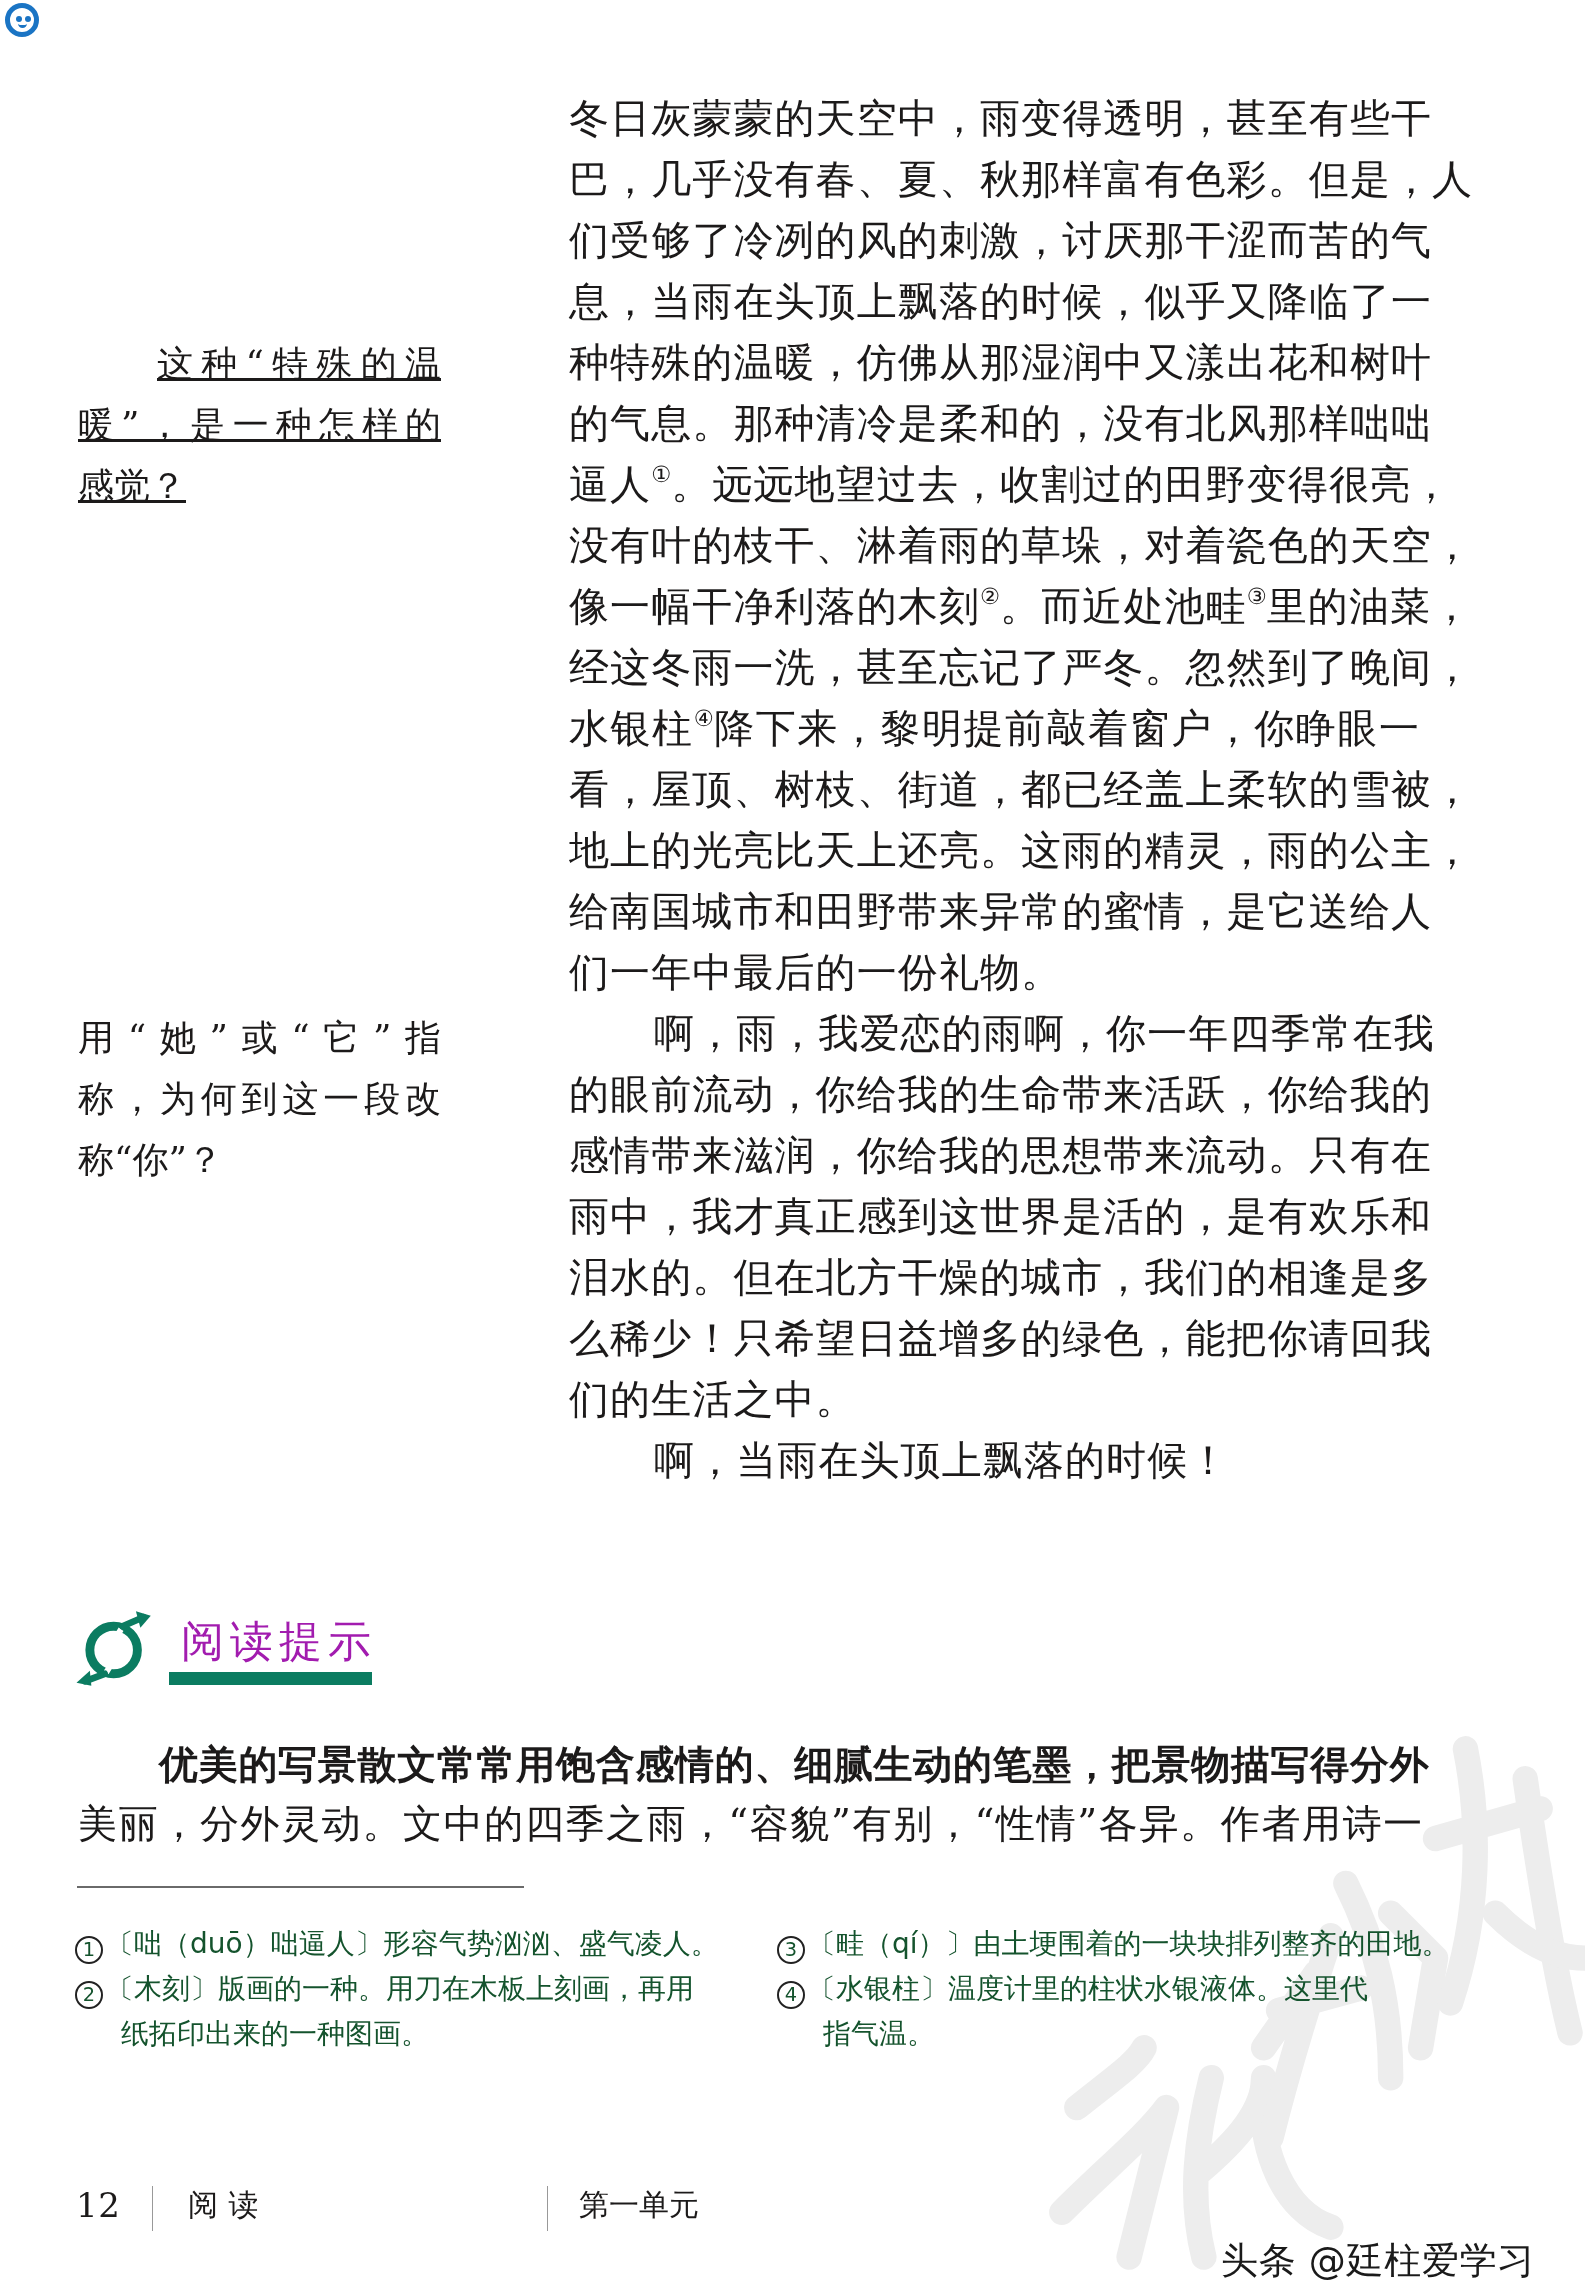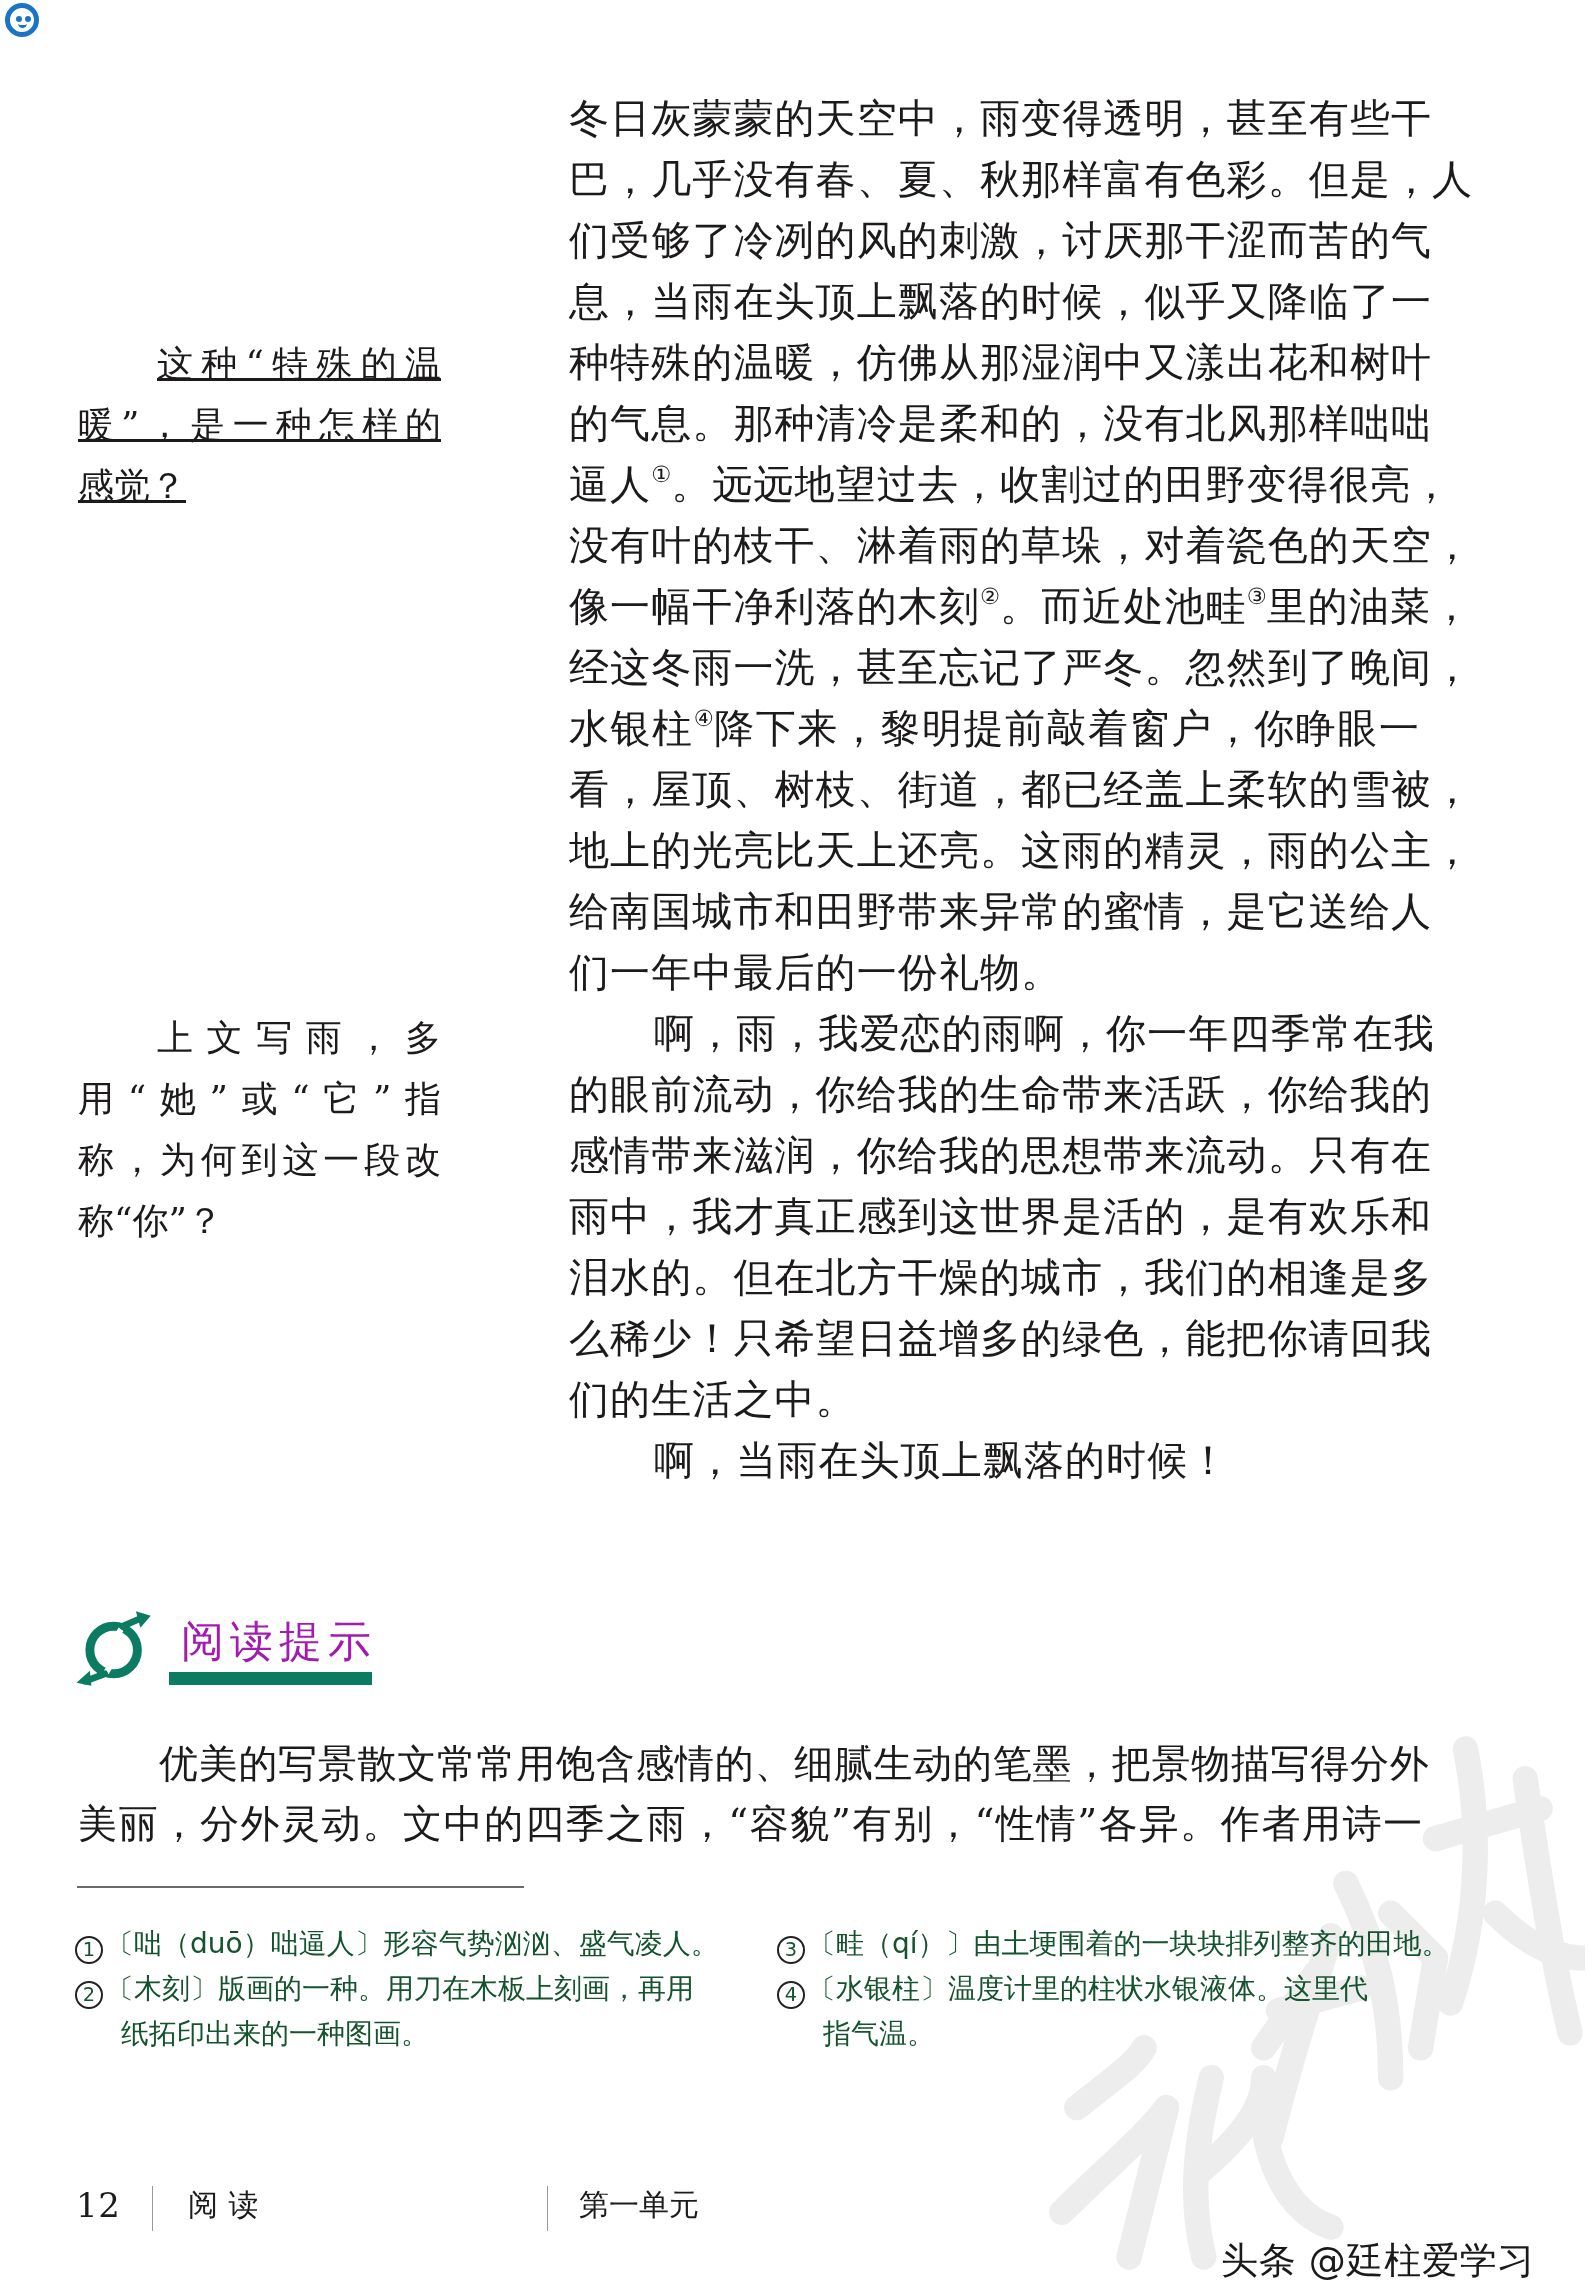--- a/index.html
+++ b/index.html
@@ -33,21 +33,21 @@
   .note-line.last { text-align-last: left; }
 
   
   .tip-icon { left: 75px; top: 1611px; width: 78px; height: 75px; }
   .tip-title { left: 181px; top: 1615px; font-size: 43px; color: #a21caf; letter-spacing: 6px; line-height: 52px; }
   .tip-bar { left: 169px; top: 1672px; width: 203px; height: 12.7px; background: #0b7c61; }
 
   .tip-body { left: 78px; top: 1734px; width: 1345px; }
   .tip-line { font-size: 39px; line-height: 60px; height: 60px; white-space: nowrap;
     text-align: justify; text-align-last: justify; letter-spacing: 0.7px; }
-  .tip-line.indent { padding-left: 81px; }
+  .tip-line.indent { padding-left: 81px; font-weight: bold; }
 
   
   .fn-rule { left: 77px; top: 1886px; width: 447px; height: 1.5px; background: #6a6a6a; }
 
   
   .fn-col { font-family: "DejaVu Sans", "Liberation Sans", sans-serif; font-size: 28px; line-height: 45px; color: #14532d; }
   .fn-left { left: 75px; top: 1921px; width: 658px; }
   .fn-right { left: 777px; top: 1921px; width: 658px; }
   .fn-item { white-space: nowrap; }
   .fn-cont { padding-left: 46px; white-space: nowrap; }
@@ -117,21 +117,20 @@
   <div class="main-line last">们的生活之中。</div>
   <div class="main-line indent last">啊，当雨在头顶上飘落的时候！</div>
 </div>
 
 <div class="abs note" style="top:333px;text-decoration:underline;">
   <div class="note-line indent">这种“特殊的温</div>
   <div class="note-line">暖”，是一种怎样的</div>
   <div class="note-line last">感觉？</div>
 </div>
 <div class="abs note" style="top:1007px;">
-  <div class="note-line indent">上文写雨，多</div>
   <div class="note-line">用“她”或“它”指</div>
   <div class="note-line">称，为何到这一段改</div>
   <div class="note-line last">称“你”？</div>
 </div>
 
 <svg class="abs tip-icon" viewBox="0 0 105 100">
   <circle cx="52" cy="52" r="32" fill="none" stroke="#0b7c61" stroke-width="12"></circle>
   <path d="M 62 24 C 46 46, 58 62, 42 82" fill="none" stroke="#fff" stroke-width="8"></path>
   <path d="M 64 20 L 92 8" stroke="#0b7c61" stroke-width="9" stroke-linecap="round"></path>
   <polygon points="82,0 102,6 88,22" fill="#0b7c61"></polygon>

